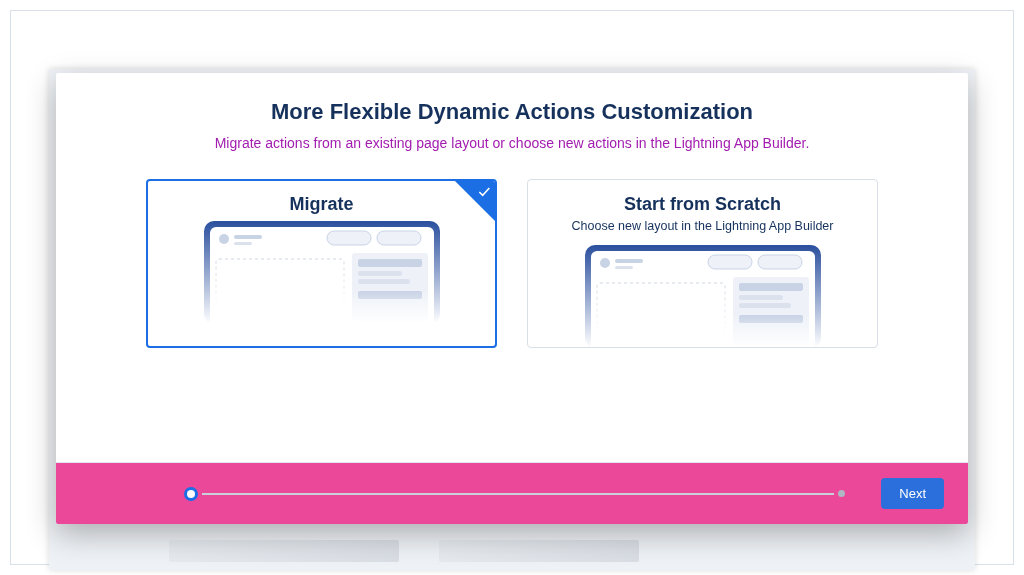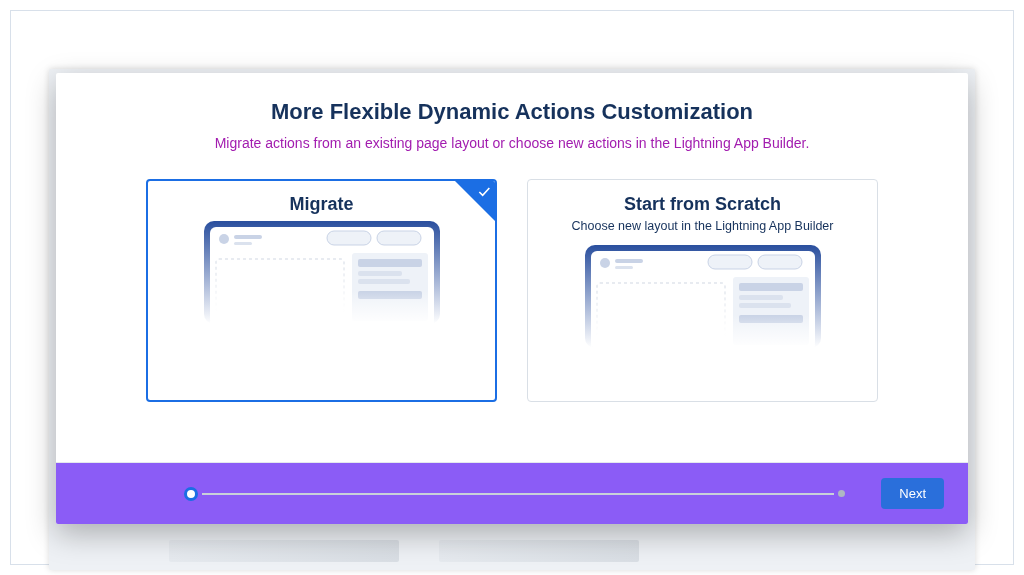--- a/index.html
+++ b/index.html
@@ -87,21 +87,21 @@
     flex: 1;
     border: 1px solid #d9dfe6;
     border-radius: 4px;
     padding: 14px 18px 0 18px;
     cursor: pointer;
     background: #ffffff;
     display: flex;
     flex-direction: column;
     align-items: center;
     overflow: hidden;
-    height: 223px;
+    height: 169px;
   }
   .card.selected {
     border: 2px solid #1b6ee4;
     padding: 13px 17px 0 17px;
   }
   .corner-check {
     position: absolute;
     top: 0; right: 0;
     width: 40px; height: 40px;
   }
@@ -132,21 +132,21 @@
     margin-bottom: 10px;
   }
   .illus {
     width: 240px;
     height: 105px;
     position: relative;
   }
   .illus svg { width: 100%; height: 100%; }
 
   .modal-footer {
-    background: #8b5cf6;
+    background: #ec4899;
     border-top: 1px solid #e4e8ee;
     padding: 15px 24px;
     display: flex;
     align-items: center;
     gap: 18px;
   }
   .progress {
     flex: 1;
     display: flex;
     align-items: center;

